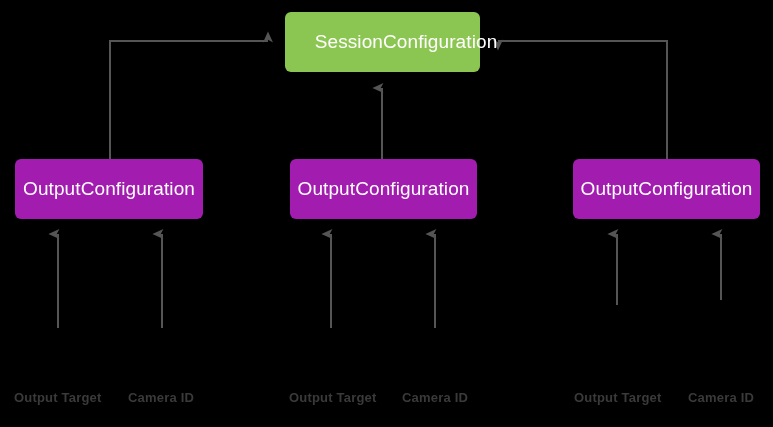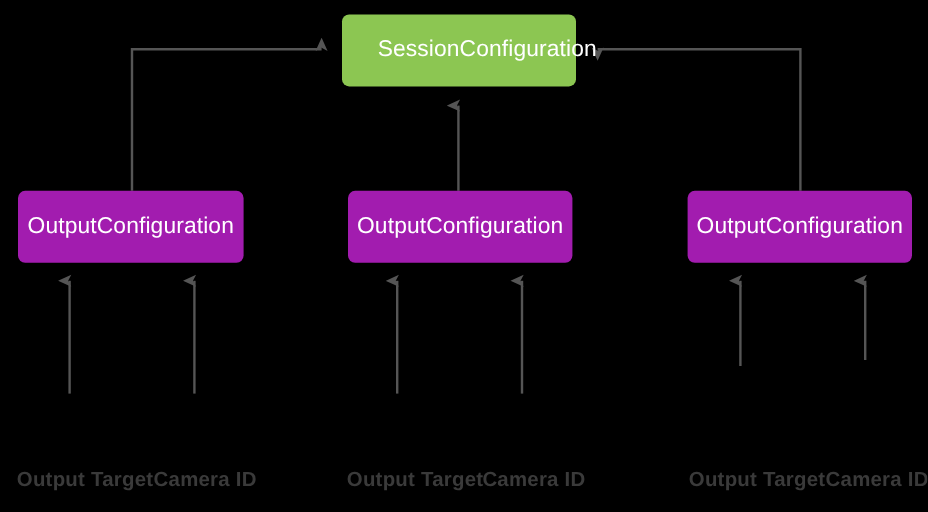--- a/index.html
+++ b/index.html
@@ -34,21 +34,21 @@
   .node.session {
     background: #8cc652;
     padding-left: 47px;
   }
   .node.output {
     background: #a21caf;
   }
   .leaf-label {
     position: absolute;
     color: #3a3a3a;
-    font-size: 17px;
+    font-size: 13px;
     font-weight: 700;
     letter-spacing: 0.2px;
     white-space: nowrap;
     user-select: none;
   }
   svg.edges {
     position: absolute;
     left: 0;
     top: 0;
     width: 773px;

